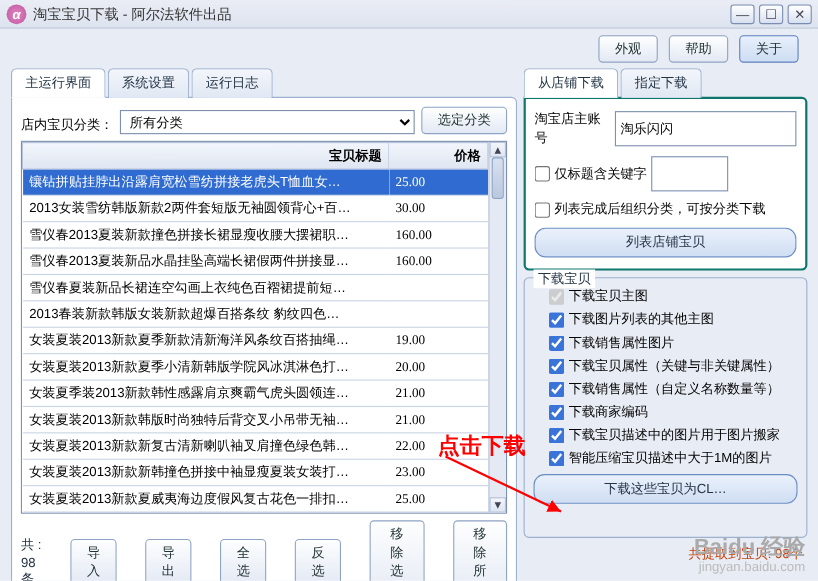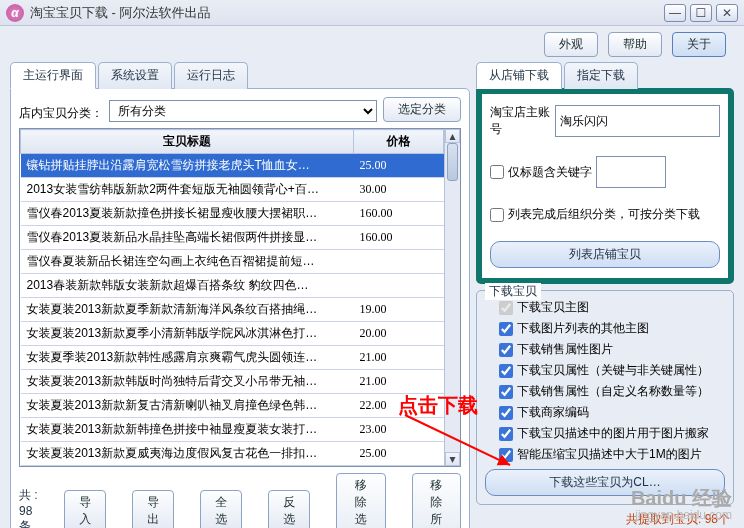--- a/index.html
+++ b/index.html
@@ -14,34 +14,34 @@
 .main { display: flex; padding: 0 10px 10px 10px; gap: 6px; height: 460px; }
 .left { flex: 1; display:flex; flex-direction:column; }
 .tabs { display: flex; gap: 2px; margin-bottom: -1px; position:relative; z-index:2;}
 .tab { padding: 4px 12px; border: 1px solid #9cb0cf; border-bottom: none; border-radius: 5px 5px 0 0; background: linear-gradient(#f3f6fb,#e1e8f3); cursor:pointer; color:#234;}
 .tab.active { background: #fff; border-bottom:1px solid #fff;}
 .panel { border: 1px solid #9cb0cf; border-radius: 0 5px 5px 5px; background: #fff; padding: 8px; flex:1; display:flex;flex-direction:column;}
 .rowline { display:flex; align-items:flex-end; gap:6px; margin-bottom:6px;}
 select { border:1px solid #7d90b0; height:22px; flex:1; padding:0 4px; background:#fff;}
 .table-wrap { border:1px solid #7d90b0; flex:1; display:flex; overflow:hidden;}
 .tbl { flex:1; border-collapse:collapse; width:100%; }
-.tbl th { background:linear-gradient(#f2f5fb,#dfe6f2); border:1px solid #b6c3da; padding:3px 6px; text-align:center; position:sticky;top:0;}
+.tbl th { background:linear-gradient(#f2f5fb,#dfe6f2); border:1px solid #b6c3da; padding:3px 6px; text-align:right; position:sticky;top:0;}
 .tbl th.price { width:90px;}
 .tbl td { border-bottom:1px solid #c9d3e4; padding:3px 6px; white-space:nowrap; overflow:hidden; text-overflow:ellipsis; max-width:0;}
 .tbl tr.selected td { background:#2f6bd0; color:#fff;}
 .tbl td.price { width:90px;font-family:Liberation Serif, serif;}
 .scrollbar { width:16px; background:#e4e9f3; border-left:1px solid #b6c3da; position:relative;}
 .scrollbar .thumb{ position:absolute; left:2px; right:2px; top:14px; height:38px; background:linear-gradient(#d8e1ef,#b9c8df); border:1px solid #8da2c3; border-radius:3px;}
 .scrollbar .arr{position:absolute;left:0;right:0;height:14px;display:flex;align-items:center;justify-content:center;background:linear-gradient(#f2f5fb,#dfe6f2);border:1px solid #b6c3da;color:#445;}
 .scrollbar .arr.up{top:0;} .scrollbar .arr.dn{bottom:0;}
 .footer-left{ display:flex;align-items:center;gap:26px; padding-top:6px;}
 .count{ margin-right:auto;color:#234;}
 .right { width:258px; display:flex;flex-direction:column;}
 .tabs-r { display:flex;gap:2px;margin-bottom:-1px;z-index:2;position:relative;}
-.panel-r { border:6px solid #0f766e; border-radius:0 5px 5px 5px; background:#fff; padding:10px 8px; display:flex;flex-direction:column;gap:18px;}
+.panel-r { border:2px solid #0f766e; border-radius:0 5px 5px 5px; background:#fff; padding:10px 8px; display:flex;flex-direction:column;gap:8px;}
 .fld { display:flex;align-items:center;gap:4px;}
 .fld input[type=text]{ border:1px solid #7d90b0; height:32px; flex:1; padding:0 4px;}
 .chk { display:flex;align-items:center;gap:4px;}
 .chk input{width:14px;height:14px;accent-color:#3a74d8;}
 .bigbtn{ background:linear-gradient(#eaf1fb,#cfdef3); border:1px solid #6a8dc4; border-radius:10px; padding:4px 0; text-align:center; cursor:pointer; color:#234;}
 .grp { border:1px solid #9cb0cf; border-radius:5px; padding:8px 8px 8px 8px; position:relative; margin-top:6px;}
 .grp .legend{ position:absolute; top:-8px; left:8px; background:#fff; padding:0 4px; color:#234;}
 .optlist{ display:flex;flex-direction:column;gap:4px; padding-left:14px;}
 .annot{ position:absolute; color:#f00; font-size:20px; font-weight:bold; pointer-events:none;}
 .arrow-svg{position:absolute;pointer-events:none;}

